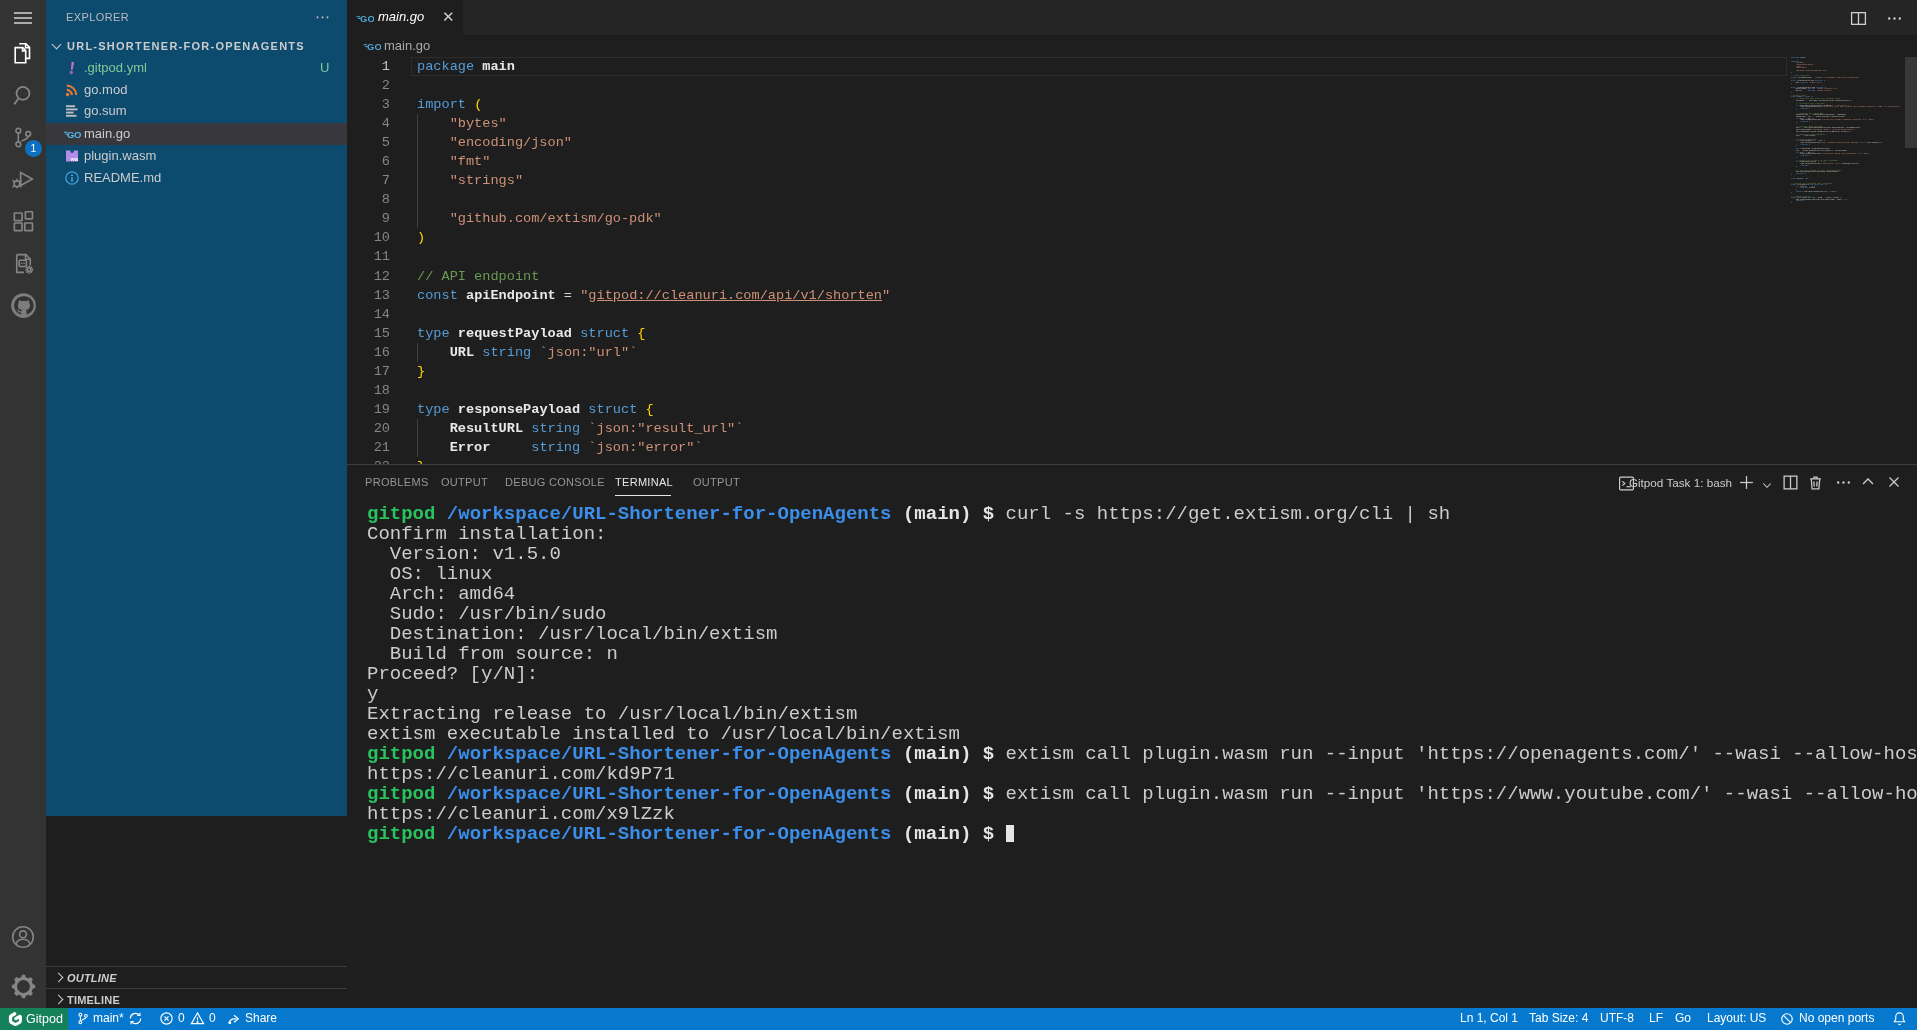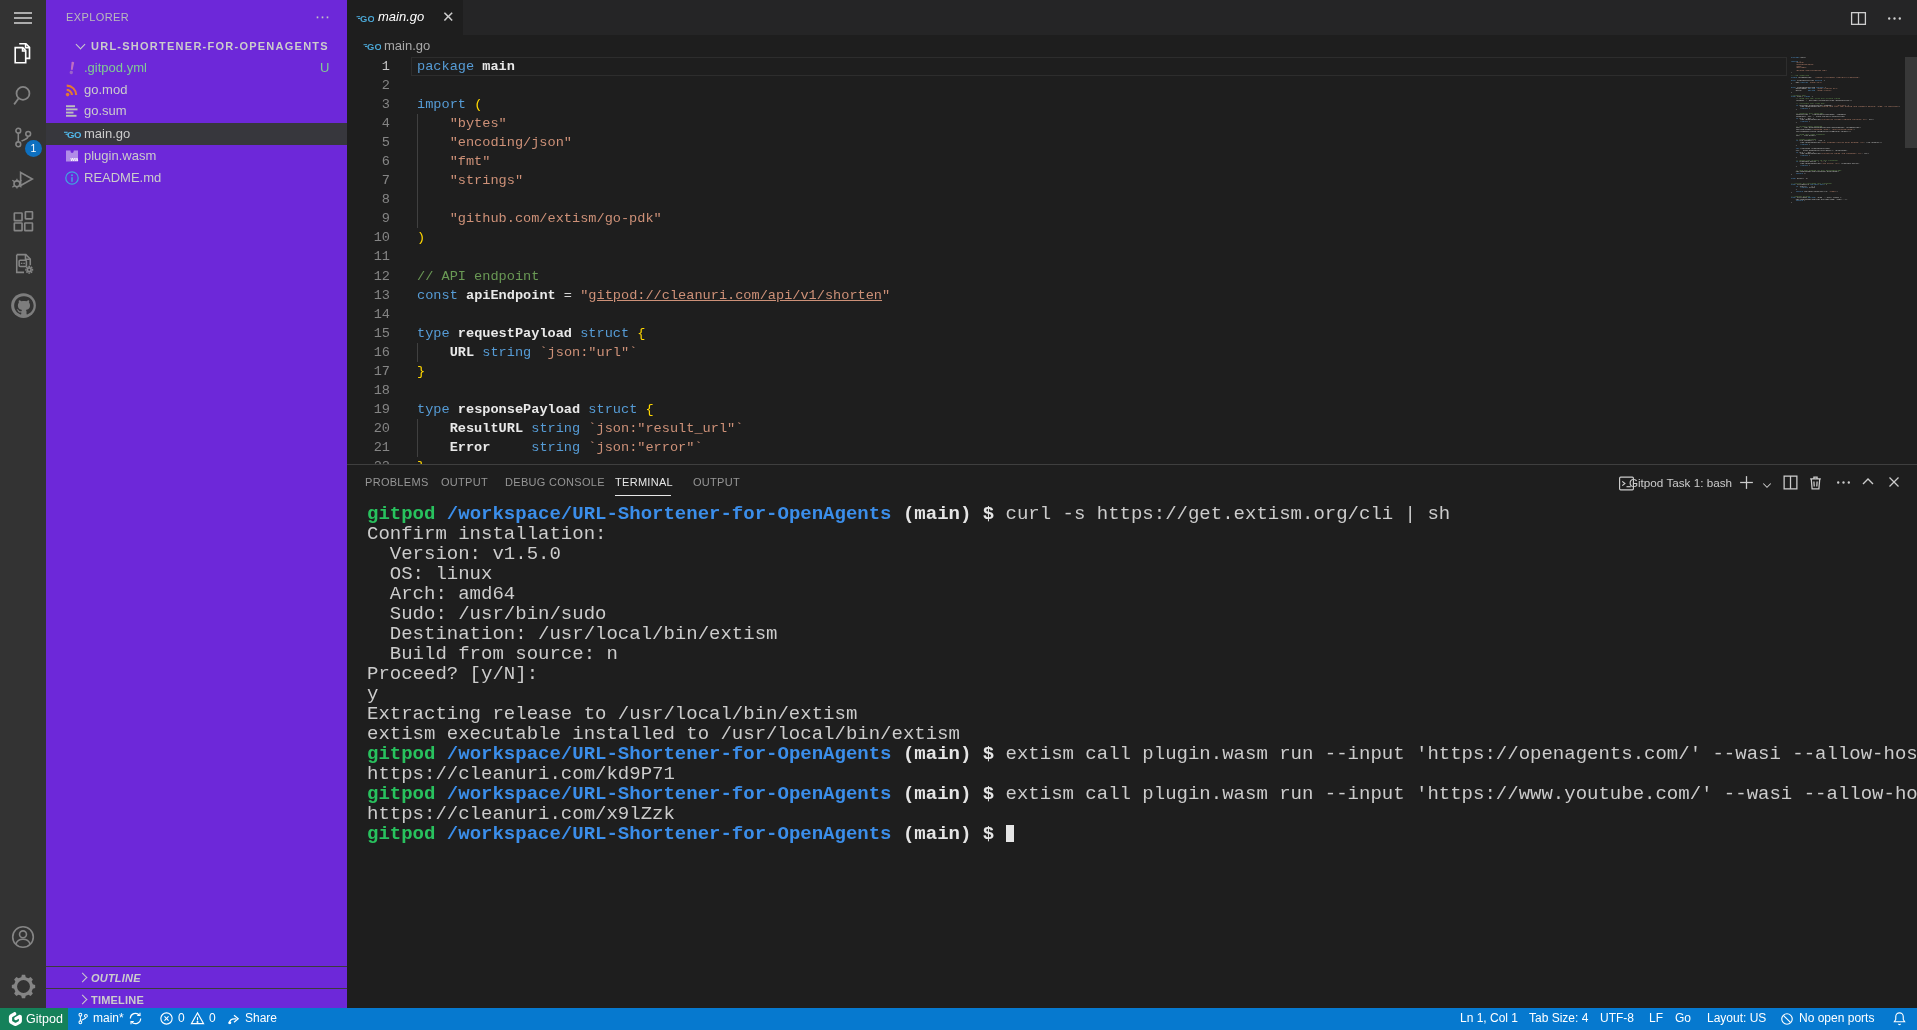--- a/index.html
+++ b/index.html
@@ -5,24 +5,24 @@
   * { margin:0; padding:0; box-sizing:border-box; }
   html,body { width:1917px; height:1030px; overflow:hidden; background:#1e1e1e;
     font-family:"Liberation Sans", sans-serif; }
 
   
   #activitybar { position:absolute; left:0; top:0; width:46px; height:1008px; background:#333333; }
   .ab-icon { position:absolute; left:0; width:46px; height:46px; display:flex; align-items:center; justify-content:center; }
   .ab-icon svg { display:block; }
 
   
-  #sidebar { position:absolute; left:46px; top:0; width:301px; height:1008px; background:#6d28d9; }
+  #sidebar { position:absolute; left:46px; top:0; width:301px; height:816px; background:#0c4a6e; }
   #sb-title { position:absolute; left:20px; top:11px; font-size:11px; color:#bbbbbb; letter-spacing:0.4px; }
   #sb-dots { position:absolute; left:269px; top:8px; color:#c5c5c5; font-size:15px; letter-spacing:1px; }
-  .sect-head { position:absolute; left:0; width:301px; height:22px; color:#cccccc; font-weight:bold; font-size:11px;margin-left:24px; }
+  .sect-head { position:absolute; left:0; width:301px; height:22px; color:#cccccc; font-weight:bold; font-size:11px; }
   .sect-head .chev { position:absolute; left:7px; top:4px; }
   .sect-head .lbl { position:absolute; left:21px; top:4.5px; letter-spacing:0.2px; }
   .row { position:absolute; left:0; width:301px; height:22px; font-size:13px; color:#cccccc; }
   .row .ficon { position:absolute; left:18px; top:3px; width:16px; height:16px; }
   .row .fname { position:absolute; left:38px; top:3px; }
   .row.sel { background:#37373d; }
   .sep { position:absolute; left:0; width:301px; border-top:1px solid #3c3c3c; }
 
   
   #tabbar { position:absolute; left:347px; top:0; width:1570px; height:35px; background:#252526; }

